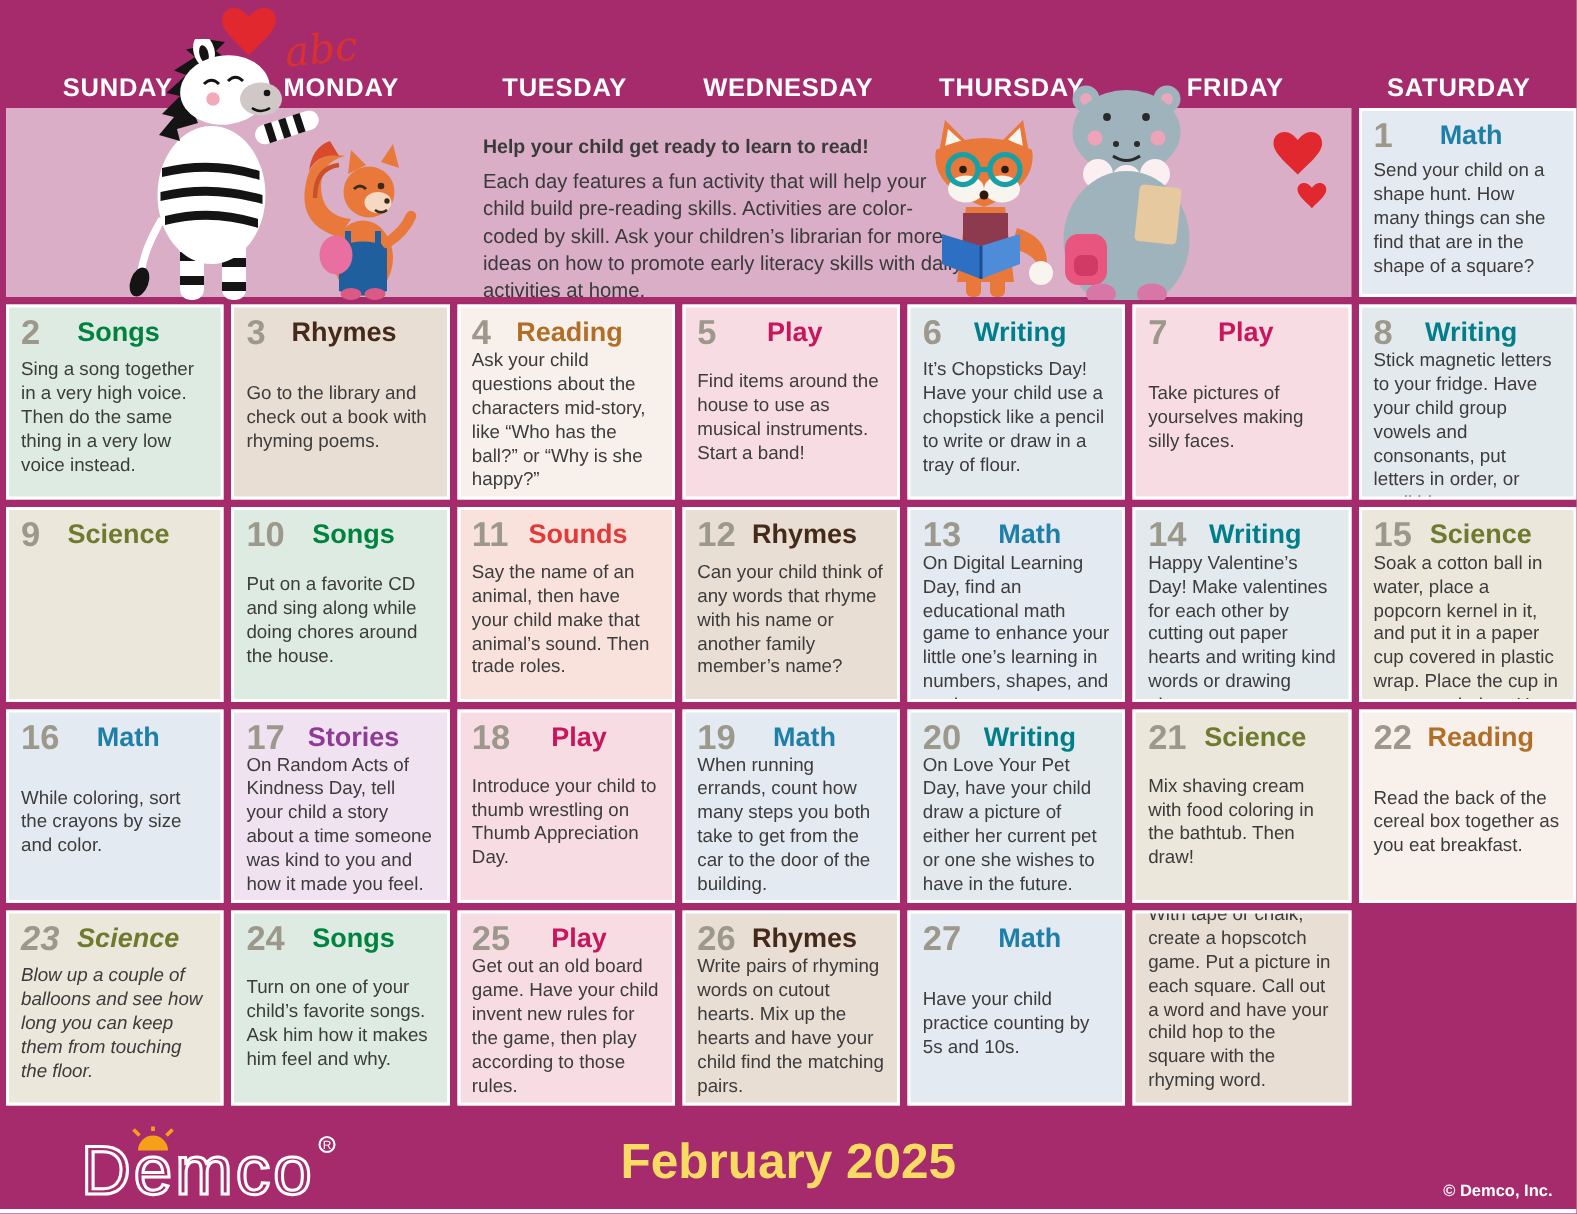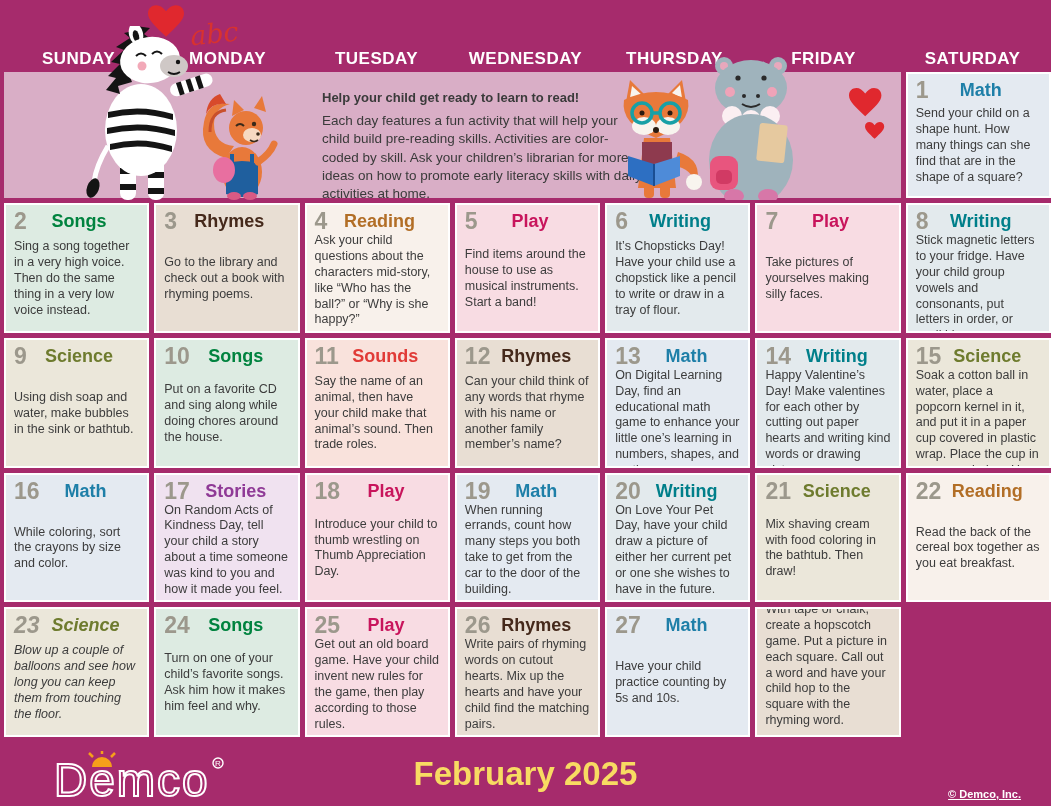--- a/index.html
+++ b/index.html
@@ -49,22 +49,22 @@
     font-size:12.5px; line-height:1.27; color:#3C3C3C;
   }
   
   .footer { position:absolute; left:0; right:0; bottom:0; height:67px; }
   .logo { position:absolute; left:52px; top:9px; }
   .month {
     position:absolute; left:0; right:0; top:13px; text-align:center;
     color:#F8DB62; font-size:33px; font-weight:800;
   }
   .copyright {
-    position:absolute; right:30px; bottom:9px;
-    color:#ffffff; font-size:11px; font-weight:700;text-decoration:underline;
+    position:absolute; right:16px; bottom:9px;
+    color:#ffffff; font-size:11px; font-weight:700;
   }
   .bottom-strip { position:absolute; left:0; right:0; bottom:0; height:3px; background:#ffffff; }
   
   .art-layer {
     position:absolute; top:0; left:0; width:100%; height:200px;
     overflow:hidden; pointer-events:none;
   }
   .art { position:absolute; }
   .abc-script {
     position:absolute; left:190px; top:18px;
@@ -159,21 +159,20 @@
       <span class="cat" style="color: rgb(0, 127, 138);">Writing</span>
     </div>
     <div class="cell-body">Stick magnetic letters to your fridge. Have your child group vowels and consonants, put letters in order, or spell his name.</div>
   </div>
 
   <div class="cell" style="background: rgb(235, 231, 218);">
     <div class="cell-head">
       <span class="day-num">9</span>
       <span class="cat" style="color: rgb(110, 123, 46);">Science</span>
     </div>
-    <div class="cell-body">Using dish soap and water, make bubbles in the sink or bathtub.</div>
   </div>
 
   <div class="cell" style="background: rgb(221, 235, 226);">
     <div class="cell-head">
       <span class="day-num">10</span>
       <span class="cat" style="color: rgb(0, 131, 63);">Songs</span>
     </div>
     <div class="cell-body">Put on a favorite CD and sing along while doing chores around the house.</div>
   </div>
 

